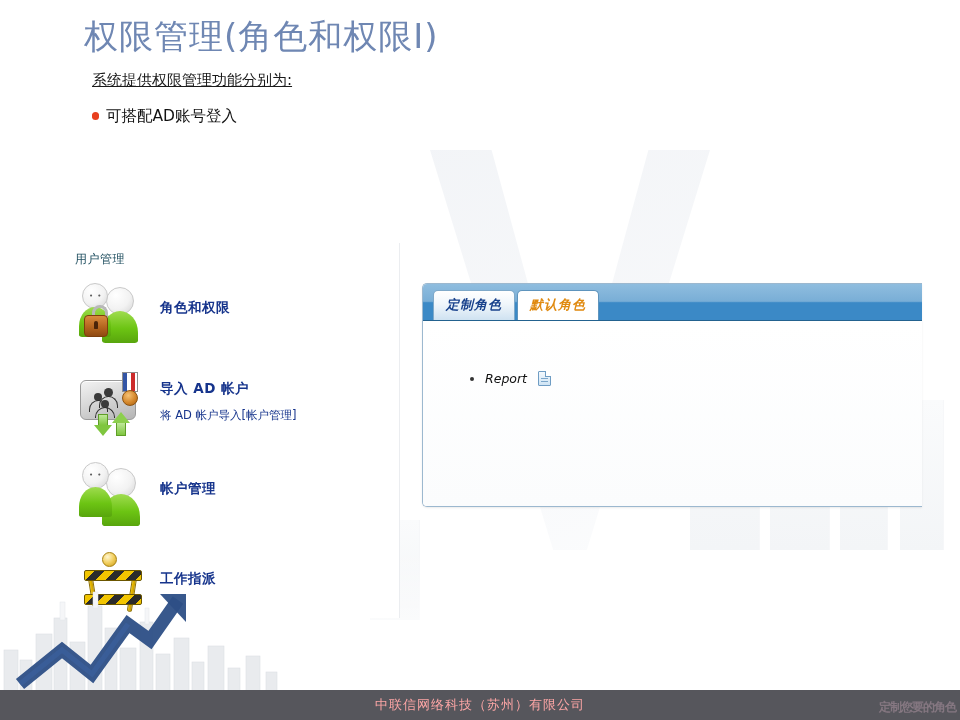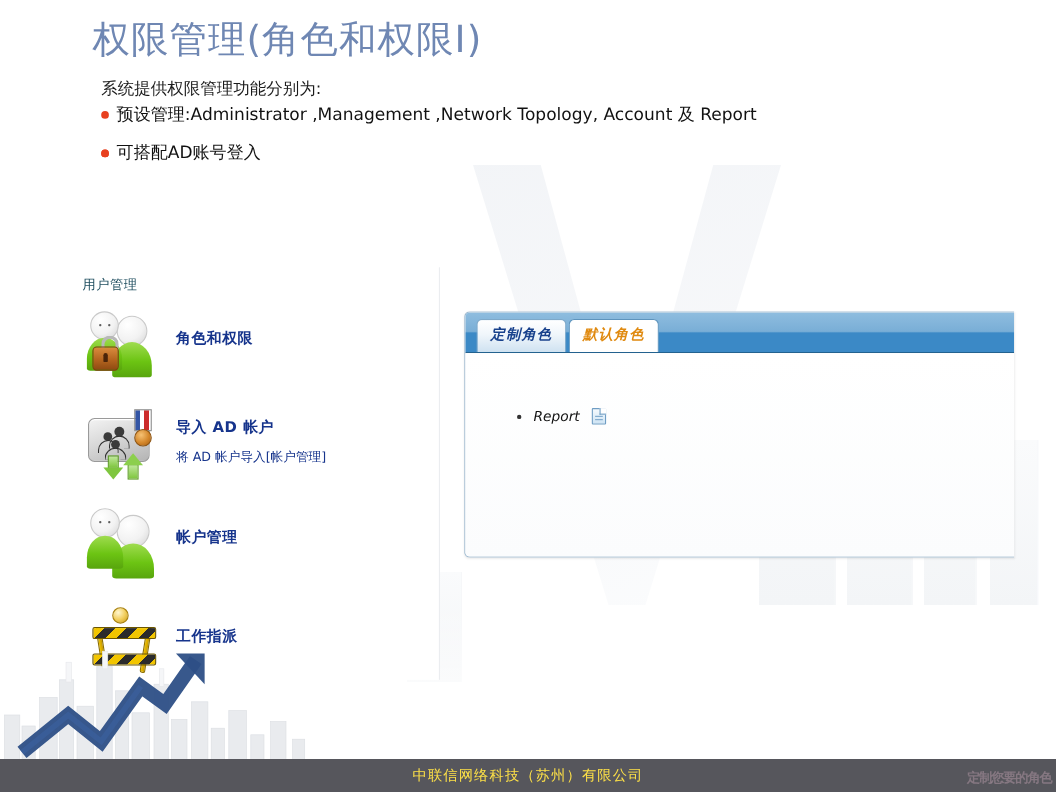--- a/index.html
+++ b/index.html
@@ -55,21 +55,22 @@
   
   #bullets {
     position: absolute;
     left: 92px; top: 68px;
     width: 660px;
   }
   .lead {
     font-size: 15px;
     line-height: 24px;
     color: #1a1a1a;
-    margin-bottom: 1px;
+    margin-bottom: 12px;
+    text-decoration: underline;
   }
   .bullet {
     position: relative;
     padding-left: 14px;
     font-size: 15.5px;
     line-height: 22px;
     color: #111111;
     margin-bottom: 13px;
   }
   .bullet .dot {
@@ -353,21 +354,21 @@
     position: absolute;
     left: 0; right: 0; bottom: 0;
     height: 30px;
     background: #56565c;
   }
   #footer-text {
     position: absolute;
     left: 0; right: 0; top: 6px;
     text-align: center;
     font-size: 13px;
-    color: #fde047;
+    color: #fca5a5;
     letter-spacing: 1px;
   }
   #footer-watermark {
     position: absolute;
     right: 4px; bottom: 4px;
     font-size: 12px;
     font-weight: bold;
     color: rgba(190,160,175,.45);
     letter-spacing: -1px;
     white-space: nowrap;
@@ -385,24 +386,20 @@
   <div class="bg-wm bg-bldg" style="left:900px;top:400px;width:44px;height:150px;"></div>
   <div class="bg-wm bg-bldg" style="left:300px;top:480px;width:60px;height:130px;"></div>
   <div class="bg-wm bg-bldg" style="left:370px;top:520px;width:50px;height:100px;"></div>
   <div class="bg-wm bg-fade-bottom"></div>
 
   <div id="title">权限管理(角色和权限I)</div>
 
   <div id="bullets">
     <div class="lead">系统提供权限管理功能分别为:</div>
 
-    <div class="bullet">
-      <span class="dot"></span>
-      <span>预设管理:Administrator ,Management ,Network Topology, Account 及 Report</span>
-    </div>
     <div class="bullet">
       <span class="dot"></span>
     </div>
     <div class="bullet">
       <span class="dot"></span>
       <span>可搭配AD账号登入</span>
     </div>
   </div>
 
   <div id="left-panel">

